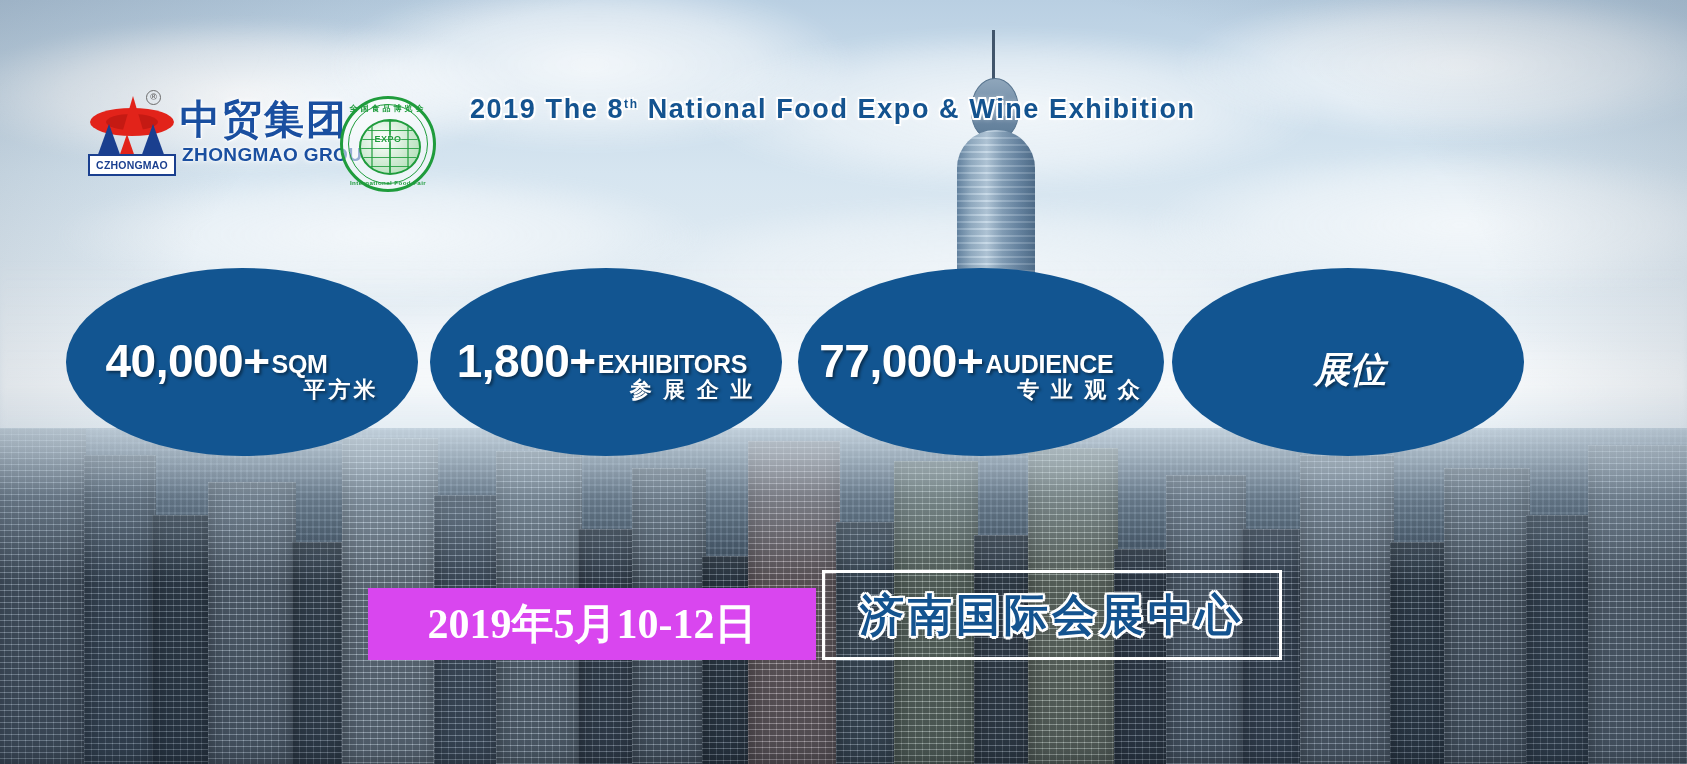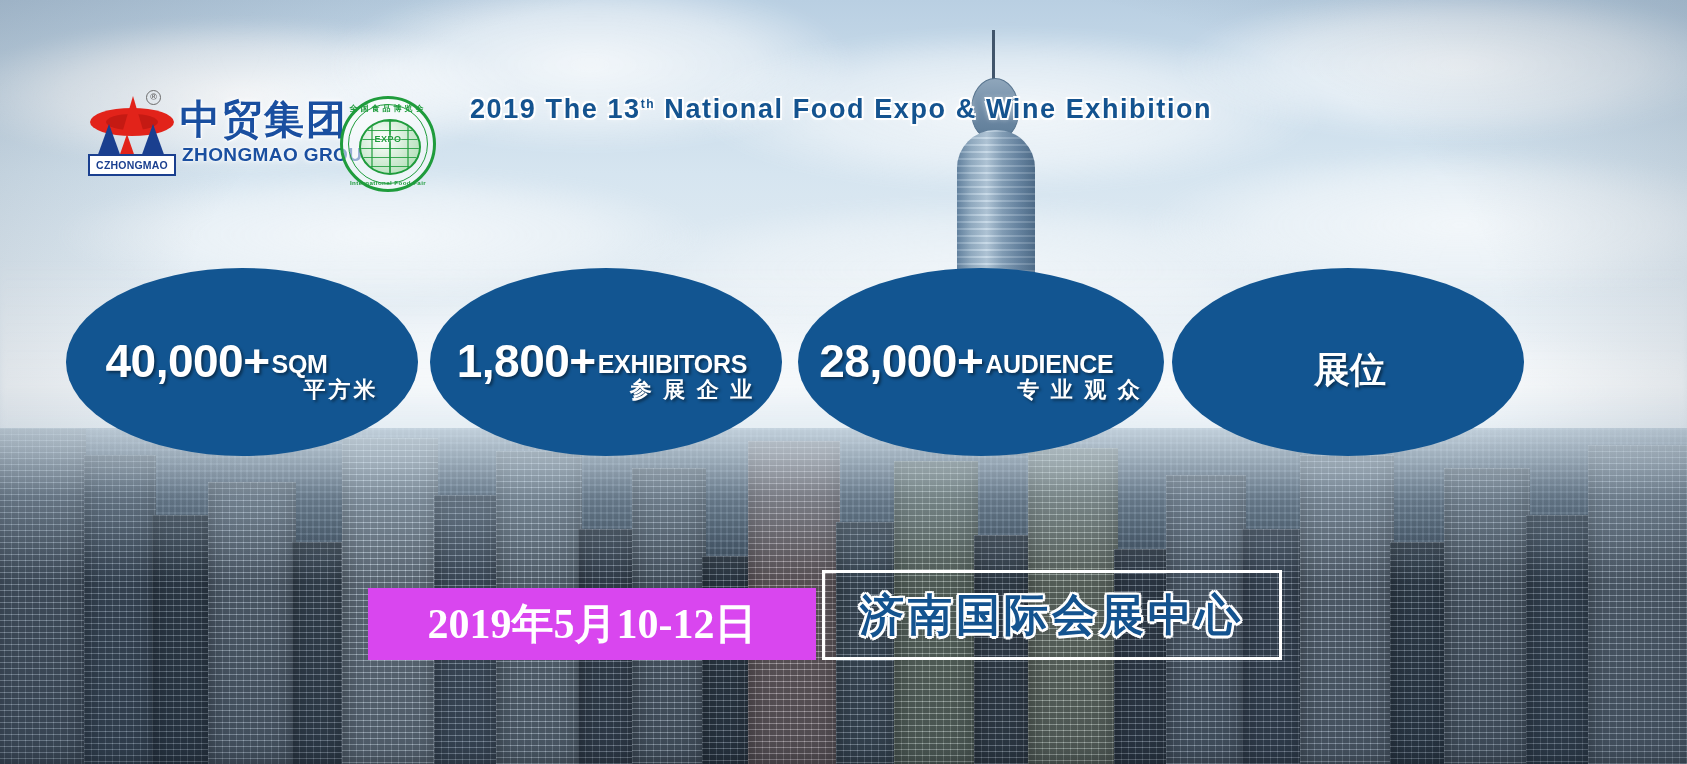--- a/index.html
+++ b/index.html
@@ -248,20 +248,21 @@
     display:block; font-size:22px; font-weight:700; color:#fff;
     line-height:25px; letter-spacing:3px;
     font-family:"Liberation Serif","DejaVu Serif",serif;
     text-shadow:2px 2px 3px rgba(0,0,0,.45);
     margin-left:32px;
   }
   .cn-inline{
     font-size:36px; font-weight:700; color:#fff; margin-left:4px;
     font-family:"Liberation Serif","DejaVu Serif",serif;
     text-shadow:2px 2px 3px rgba(0,0,0,.45);
+    font-style:italic;
   }
 
   .ov1{ left:66px;   width:352px; }
   .ov2{ left:430px;  width:352px; }
   .ov3{ left:798px;  width:366px; }
   .ov4{ left:1172px; width:352px; }
 
   
   .datebox{
     position:absolute; left:368px; top:588px; width:448px; height:72px;
@@ -370,21 +371,21 @@
       <div class="ring2"></div>
       <div class="arc-cn">全国食品博览会</div>
       <div class="globe"></div>
       <div class="fbd">
         <span>EXPO</span>
       </div>
       <div class="arc-en">International Food Fair</div>
     </div>
 
     <div class="titles">
-      <div class="title-en"><span>2019 The 13</span><sup>th</sup><span> National Food Expo &amp; Wine Exhibition</span></div>
+      <div class="title-en"><span>2019 The 8</span><sup>th</sup><span> National Food Expo &amp; Wine Exhibition</span></div>
     </div>
   </div>
 
   <div class="stats">
 
     <div class="oval ov1">
       <div class="inner">
         <span class="num">40,000+</span>
         <span class="lbl">
           <span class="en">SQM</span>
@@ -398,21 +399,21 @@
         <span class="num">1,800+</span>
         <span class="lbl">
           <span class="en">EXHIBITORS</span>
           <span class="cn">参 展 企 业</span>
         </span>
       </div>
     </div>
 
     <div class="oval ov3">
       <div class="inner">
-        <span class="num">28,000+</span>
+        <span class="num">77,000+</span>
         <span class="lbl">
           <span class="en">AUDIENCE</span>
           <span class="cn">专 业 观 众</span>
         </span>
       </div>
     </div>
 
     <div class="oval ov4">
       <div class="inner">
         <span class="cn-inline">展位</span>

